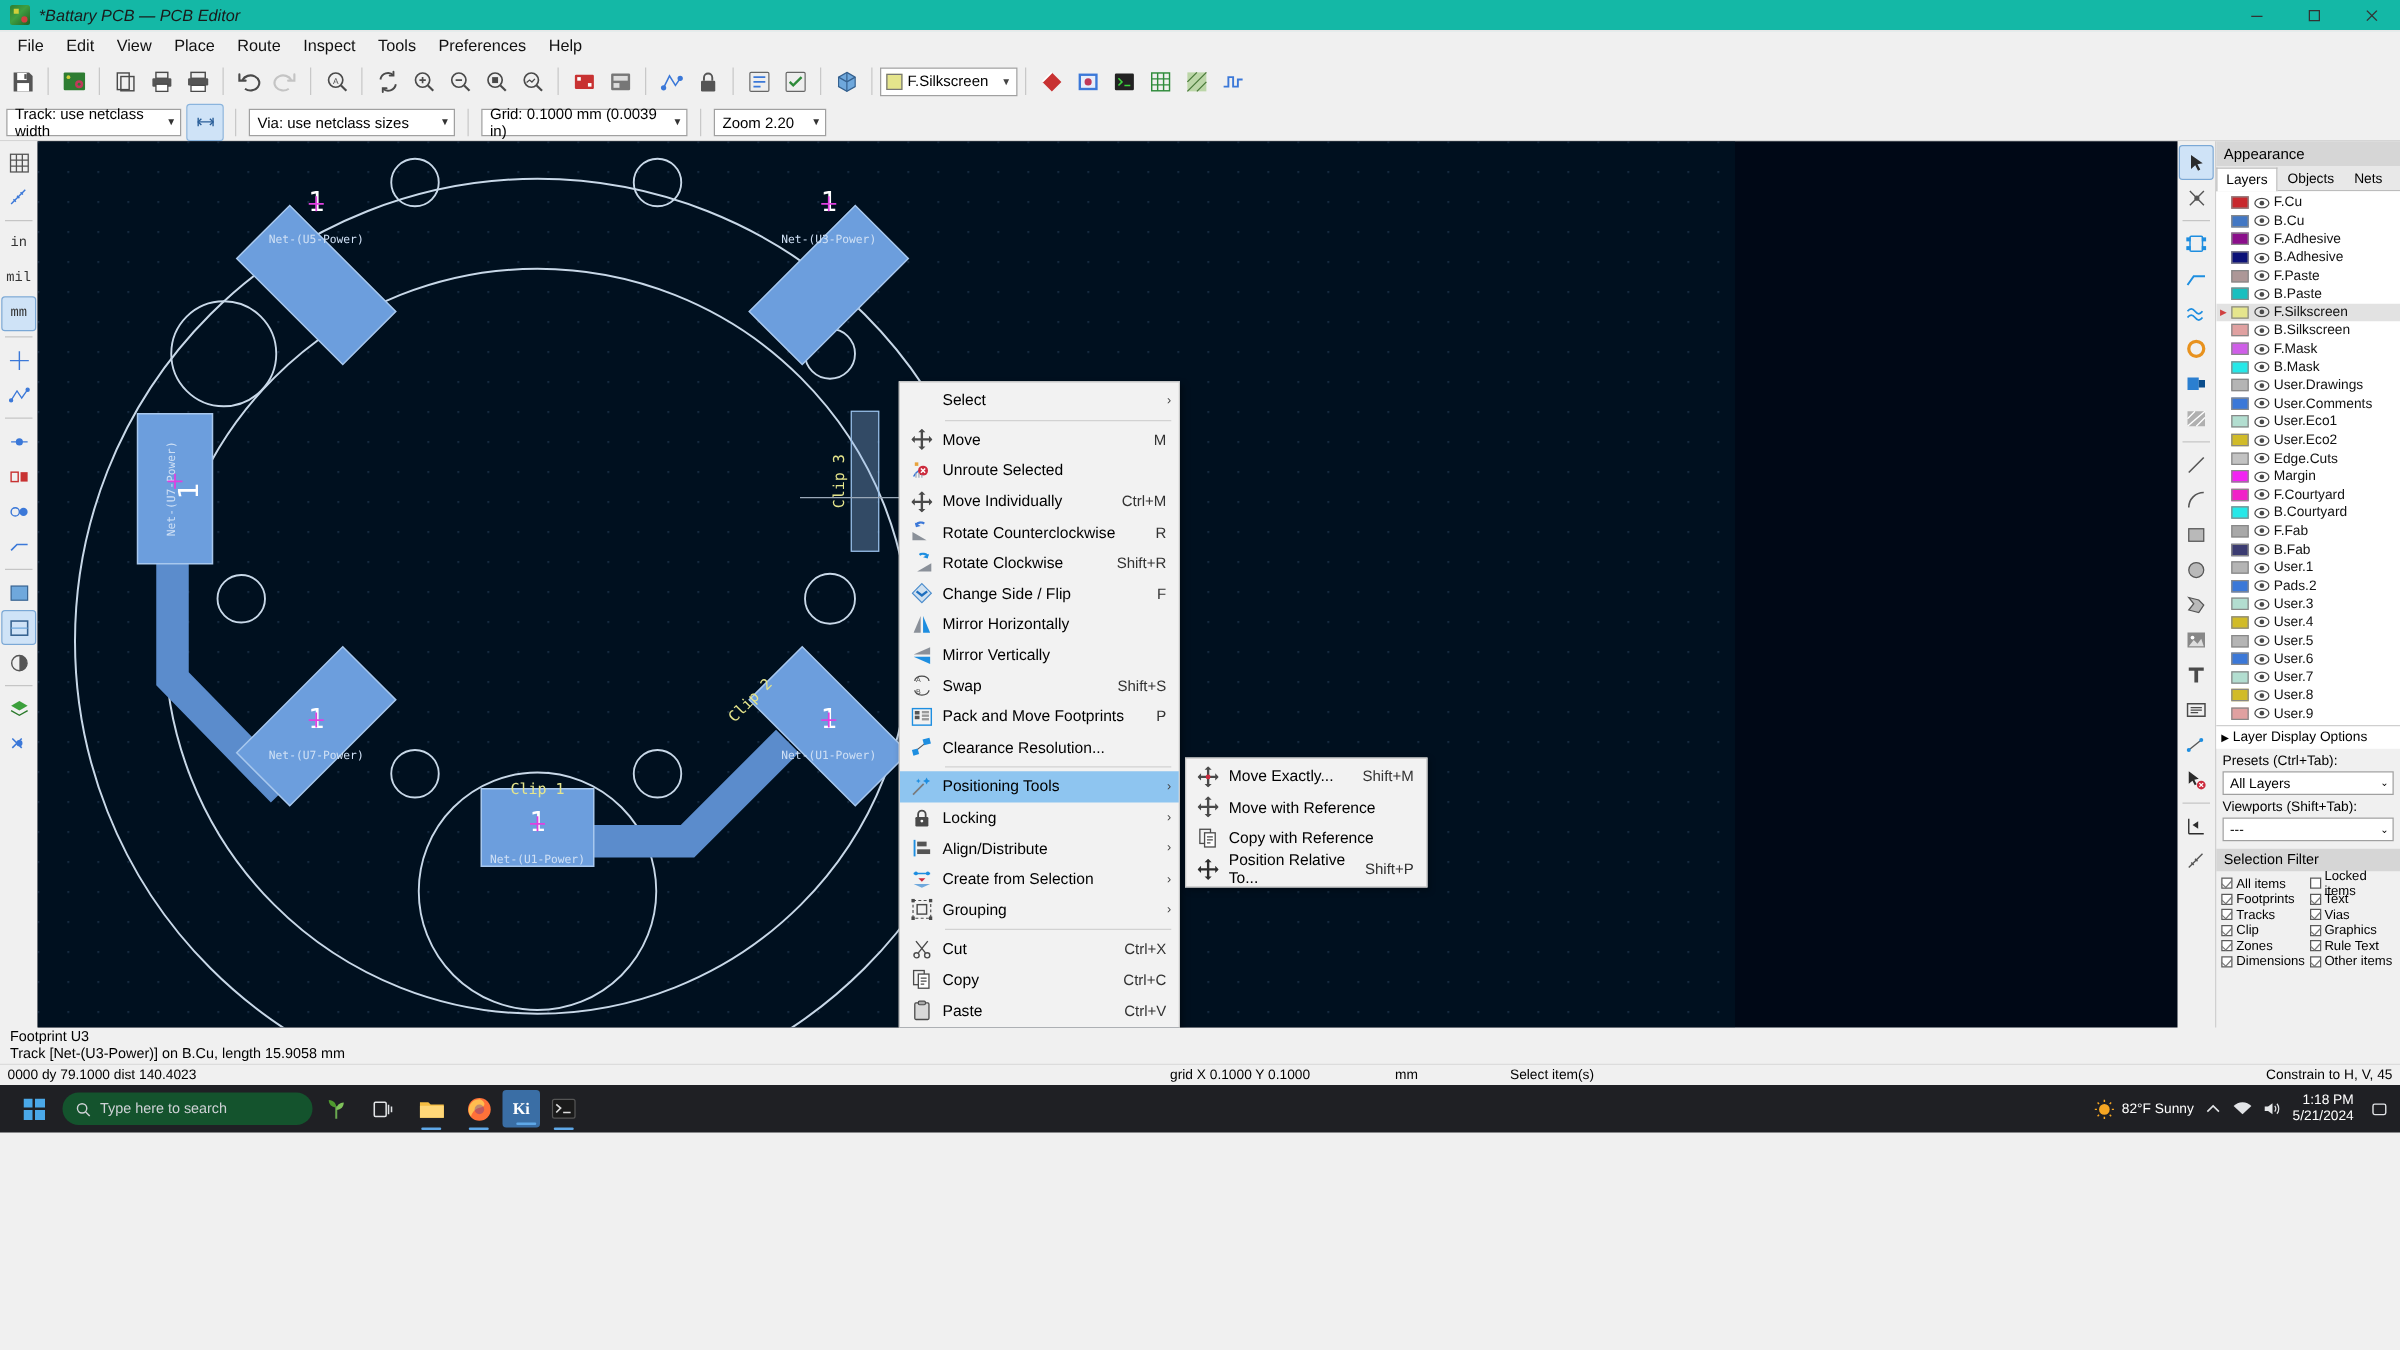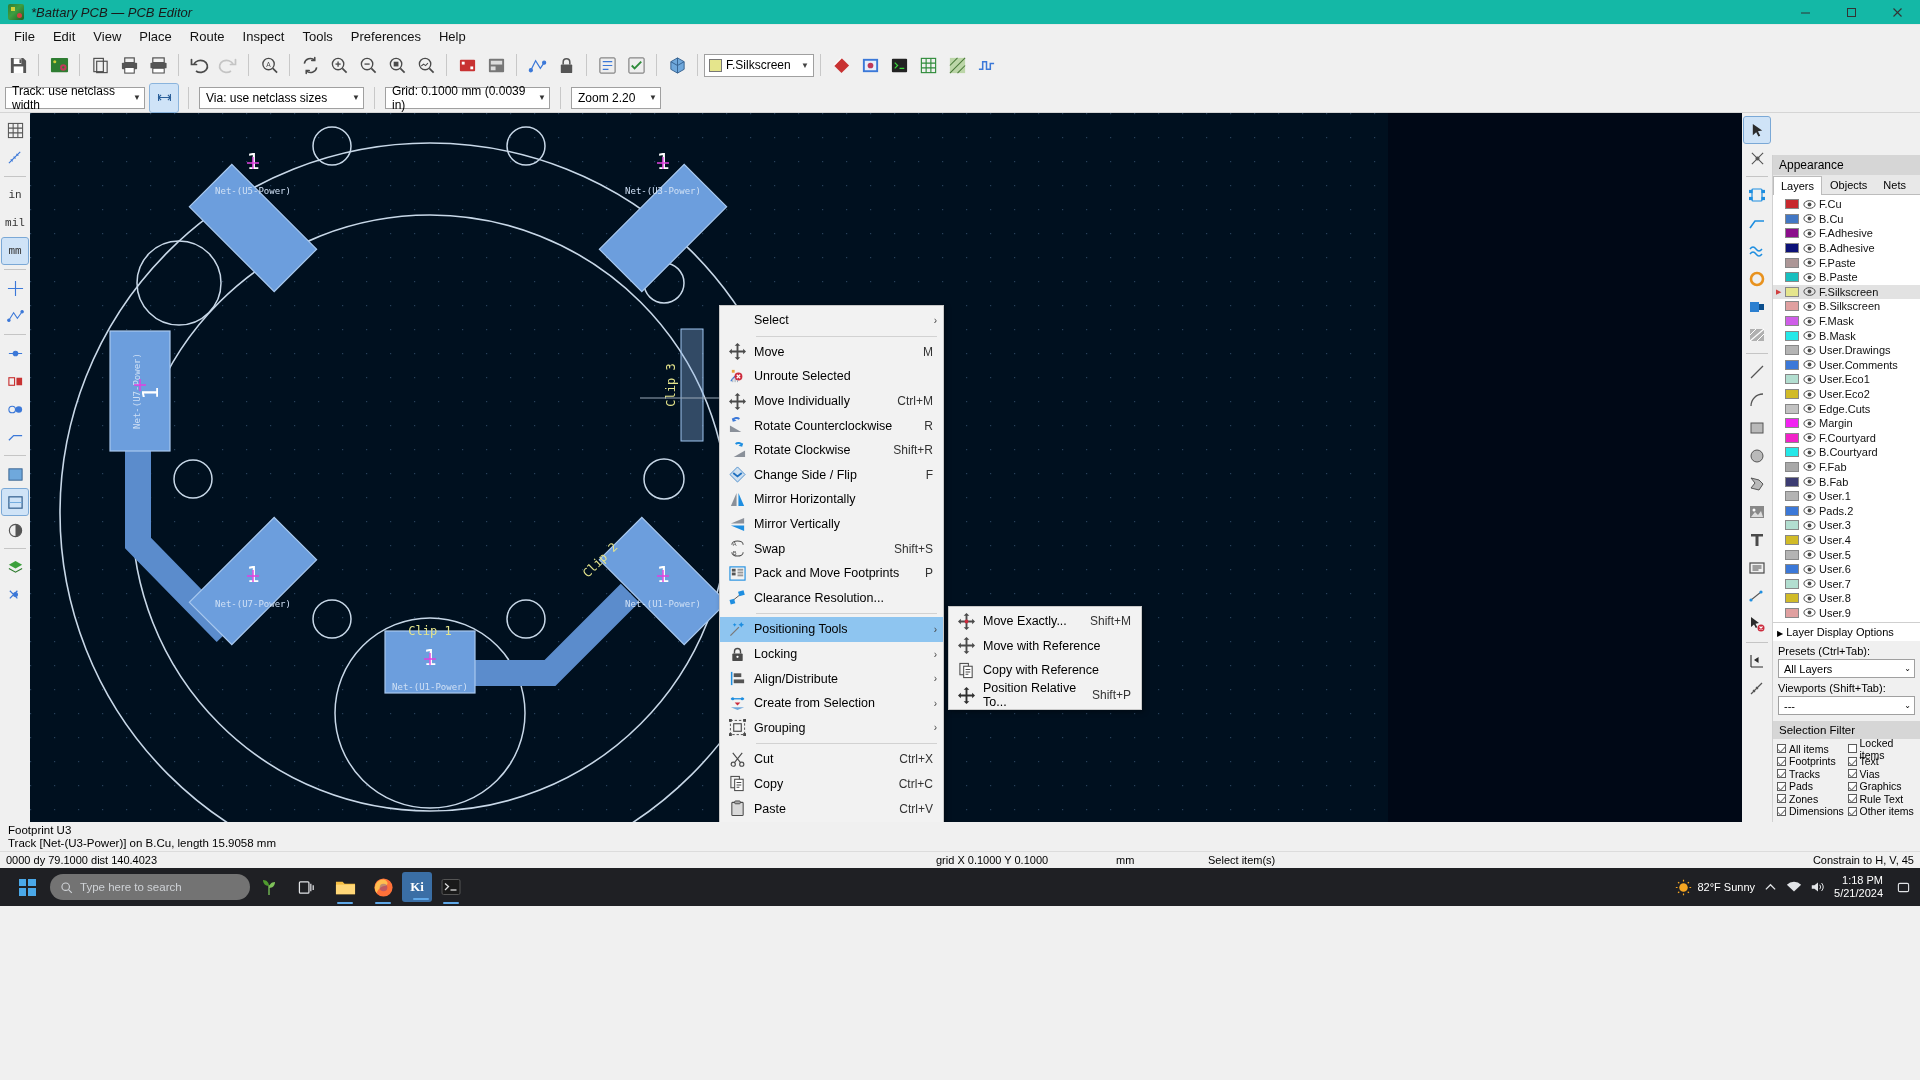--- a/index.html
+++ b/index.html
@@ -40,21 +40,21 @@
   .combo .cb-arrow { margin-left:auto; padding-left:8px; font-size:8px; color:#333; }
   
   #main { display:flex; height:709px; }
   #lefttools { width:30px; background:#f0f0f0; display:flex; flex-direction:column; align-items:center; padding-top:4px; gap:2px; }
   .ltool { width:26px; height:26px; display:flex; align-items:center; justify-content:center; border-radius:2px; font-size:11px; color:#333;font-family:Liberation Mono, monospace;}
   .ltool.sel { background:#cfe3f7; outline:1px solid #7aa8d6; }
   .lsep{width:22px;height:1px;background:#c5c5c5;margin:3px 0;}
   #canvaswrap { flex:1; position:relative; background:#000816; overflow:hidden; }
   #righttools { width:30px; background:#f0f0f0; display:flex; flex-direction:column; align-items:center; padding-top:4px; gap:2px;}
   
-  #appearance { width:148px; background:#f0f0f0; border-left:1px solid #d0d0d0; display:flex; flex-direction:column; font-size:11px;margin-top:42px;}
+  #appearance { width:148px; background:#f0f0f0; border-left:1px solid #d0d0d0; display:flex; flex-direction:column; font-size:11px;}
   #appearance .panel-title { background:#d6d6d6; padding:3px 6px; font-size:12px; }
   .tabs { display:flex; border-bottom:1px solid #bcbcbc; background:#e8e8e8; }
   .tabs .tab { padding:3px 7px; font-size:11px; border:1px solid transparent; border-bottom:none;}
   .tabs .tab.active { background:#fff; border-color:#bcbcbc; position:relative; top:1px; }
   .layerlist { background:#fff; flex:0 0 auto; padding:2px 0; overflow:hidden;}
   .layerrow { display:flex; align-items:center; height:14.6px; padding-left:3px; }
   .layerrow.sel { background:#e2e2e2; }
   .layerrow .caret { width:9px; font-size:7px; color:#d04040; }
   .layerrow .chip { width:14px; height:10px; border:1px solid #888; margin-right:3px;}
   .layerrow .eye { width:14px; height:11px; margin-right:3px; display:flex; align-items:center; justify-content:center;}
@@ -74,21 +74,21 @@
   #statusarea { height:46px; background:#f0f0f0; display:flex; flex-direction:column; }
   #msgs { font-size:11.5px; padding:2px 8px 0 8px; line-height:13px; }
   #statusbar { margin-top:auto; height:17px; display:flex; align-items:center; font-size:11px; border-top:1px solid #dcdcdc;}
   #statusbar .cell { padding:0 6px; white-space:nowrap; }
   #statusbar .cell.grow { flex:1;margin-left:12px; }
   
   #taskbar { height:38px; background:#1f2024; display:flex; align-items:center; padding:0 6px; color:#fff; }
   #startbtn { width:42px;height:38px;display:flex;align-items:center;justify-content:center;}
   .winlogo { width:17px;height:17px;display:grid;grid-template-columns:1fr 1fr;grid-template-rows:1fr 1fr;gap:2px;}
   .winlogo i { background:#4aa8e8; display:block;}
-  #searchbox { width:200px; height:26px; background:#737373; border-radius:13px; display:flex; align-items:center;
+  #searchbox { width:200px; height:26px; background:#14532d; border-radius:13px; display:flex; align-items:center;
     padding:0 10px; font-size:11.5px; color:#cfd2d6; margin-left:2px;}
   .tbicon { width:38px; height:38px; display:flex; align-items:center; justify-content:center; position:relative;}
   .tbicon.open:after{content:"";position:absolute;bottom:2px;left:11px;width:16px;height:2px;background:#5fa8e8;border-radius:2px;}
   #tray { margin-left:auto; display:flex; align-items:center; gap:8px; font-size:11px; padding-right:4px;}
   #clock { text-align:right; font-size:11px; line-height:13px; padding-right:6px;}
   
   #ctxmenu { position:absolute; left:689px; top:192px; width:225px; background:#f2f2f2;
     border:1px solid #c8c8c8; box-shadow:2px 2px 5px rgba(0,0,0,.35); z-index:50; padding:2px 0; font-size:12.5px;}
   .mi { display:flex; align-items:center; height:24.6px; padding:0 6px 0 0; position:relative;}
   .mi .ico { width:34px; display:flex; align-items:center; justify-content:center; flex:0 0 auto;}
@@ -1319,21 +1319,21 @@
         <div class="filtrow">
           <span class="cbx on"></span>
           <span>Tracks</span>
         </div>
         <div class="filtrow">
           <span class="cbx on"></span>
           <span>Vias</span>
         </div>
         <div class="filtrow">
           <span class="cbx on"></span>
-          <span>Pads</span>
+          <span>Clip</span>
         </div>
         <div class="filtrow">
           <span class="cbx on"></span>
           <span>Graphics</span>
         </div>
         <div class="filtrow">
           <span class="cbx on"></span>
           <span>Zones</span>
         </div>
         <div class="filtrow">

